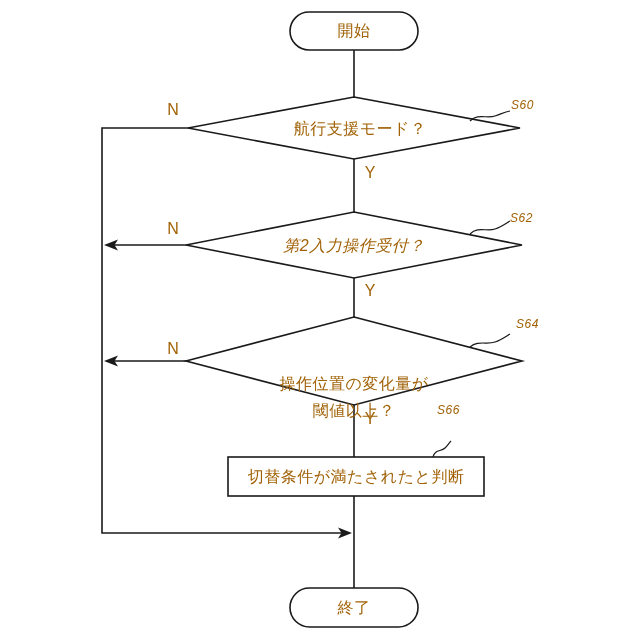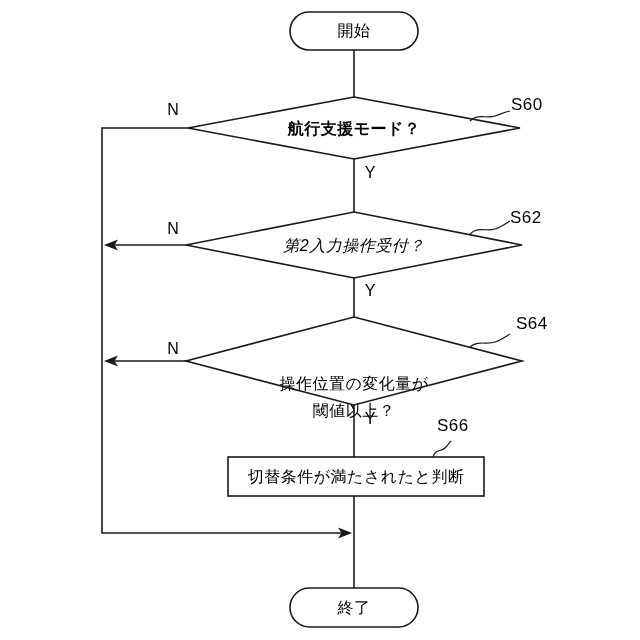--- a/index.html
+++ b/index.html
@@ -1,30 +1,30 @@
 <!DOCTYPE html>
 <html><head>
 <meta charset="utf-8">
 <style>
   html,body { margin:0; padding:0; background:#ffffff; }
   .stage {
     position: relative;
     width: 640px; height: 640px;
     background: #ffffff;
     font-family: "Liberation Sans", "DejaVu Sans", sans-serif;
-    color: #000000;
+    color: #a16207;
     overflow: hidden;
   }
   .stage svg { position:absolute; left:0; top:0; }
   .lbl { position:absolute; font-size:16px; line-height:20px; }
   .node-lbl { text-align:center; letter-spacing:0.5px; }
   .term-lbl { width:128px; display:flex; align-items:center; justify-content:center; }
   .two-line { white-space:pre-line; line-height:27px;margin-top:36px; }
   .branch-lbl { width:20px; text-align:center; font-size:16px; }
-  .step-lbl { font-size:17px; letter-spacing:0.5px; }
+  .step-lbl { font-size:12px; letter-spacing:0.5px;font-style:italic; }
 </style>
 </head>
 <body>
 
 <div class="stage">
 
   <svg width="640" height="640" viewBox="0 0 640 640">
 
     <g fill="none" stroke="#1a1a1a" stroke-width="1.6">
       <line x1="354" y1="50" x2="354" y2="98"></line>
@@ -55,36 +55,36 @@
     <g fill="none" stroke="#1a1a1a" stroke-width="1.2">
       <path d="M470,121 C478,113 487,119 495,116 C501,114 505,112 510,111"></path>
       <path d="M470,234 C478,226 487,232 495,229 C501,227 505,224 510,221"></path>
       <path d="M470,347 C478,340 487,345 495,342 C501,340 505,337 510,334"></path>
       <path d="M433,457 C435,449 441,452 445,448 C448,445 449,443 451,441"></path>
     </g>
   </svg>
 
   <div class="lbl term-lbl node-lbl" style="left:290px; top:12px; height:38px;">開始</div>
 
-  <div class="lbl node-lbl" style="left:204px; top:119px; width:300px;font-weight:bold;">航行支援モード？</div>
+  <div class="lbl node-lbl" style="left:210px; top:119px; width:300px;">航行支援モード？</div>
 
   <div class="lbl node-lbl" style="left:204px; top:236px; width:300px;font-style:italic;">第2入力操作受付？</div>
 
   <div class="lbl node-lbl two-line" style="left:204px; top:334px; width:300px;">操作位置の変化量が
 閾値以上？</div>
 
   <div class="lbl node-lbl" style="left:228px; top:457px; width:256px; height:45px; line-height:39px;">切替条件が満たされたと判断</div>
 
   <div class="lbl term-lbl node-lbl" style="left:290px; top:588px; height:39px;border-radius:19px;">終了</div>
 
   <div class="lbl branch-lbl" style="left:163px; top:100px;">N</div>
   <div class="lbl branch-lbl" style="left:163px; top:219px;">N</div>
   <div class="lbl branch-lbl" style="left:163px; top:339px;">N</div>
   <div class="lbl branch-lbl" style="left:360px; top:163px;">Y</div>
   <div class="lbl branch-lbl" style="left:360px; top:281px;">Y</div>
   <div class="lbl branch-lbl" style="left:360px; top:409px;">Y</div>
 
   <div class="lbl step-lbl" style="left:511px; top:95px;">S60</div>
   <div class="lbl step-lbl" style="left:510px; top:208px;">S62</div>
   <div class="lbl step-lbl" style="left:516px; top:314px;">S64</div>
-  <div class="lbl step-lbl" style="left:437px; top:416px;">S66</div>
+  <div class="lbl step-lbl" style="left:437px; top:400px;">S66</div>
 
 </div>
 
 </body></html>

